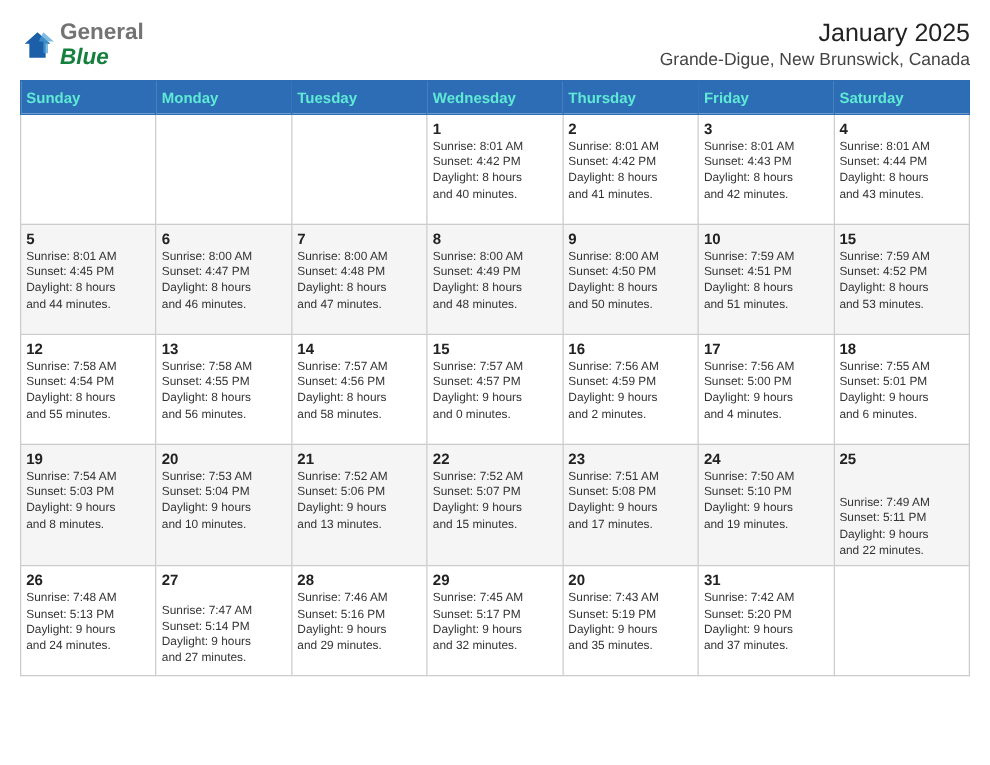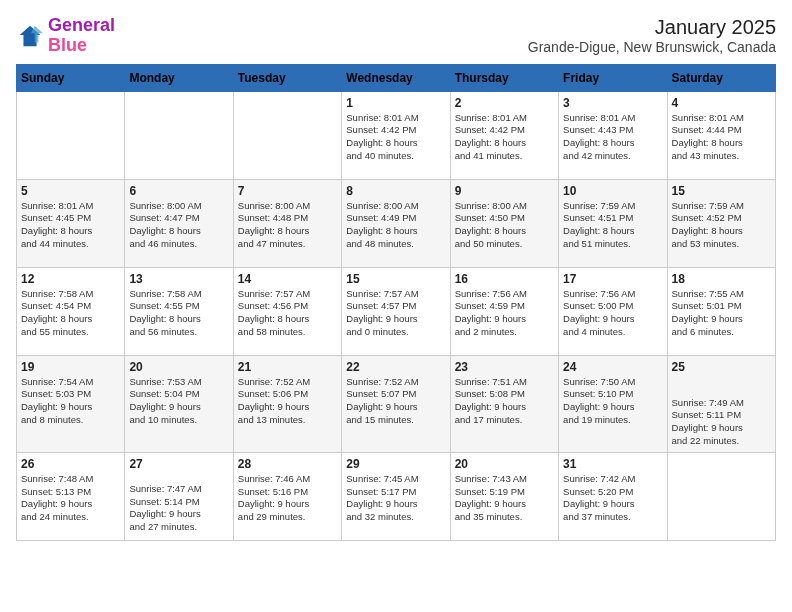--- a/index.html
+++ b/index.html
@@ -19,22 +19,22 @@
     .logo {
       display: flex;
       align-items: center;
       gap: 4px;
     }
     .logo-text {
       font-size: 18px;
       font-weight: bold;
       line-height: 1.1;
     }
-    .logo-general { color: #a21caf; text-align: right; }
-    .logo-blue { color: #ec4899; }
+    .logo-general { color: #737373; text-align: right; }
+    .logo-blue { color: #15803d; font-style: italic; }
     .logo-icon {
       width: 28px;
       height: 28px;
     }
     .title-block {
       text-align: right;
     }
     .month-title {
       font-size: 20px;
       font-weight: 400;
@@ -44,21 +44,21 @@
       font-size: 14px;
       color: #444;
     }
     table {
       width: 100%;
       border-collapse: collapse;
       table-layout: fixed;
     }
     thead th {
       background: #2d6db5;
-      color: #000000;
+      color: #5eead4;
       font-size: 12px;
       font-weight: bold;
       padding: 6px 4px;
       text-align: left;
       border: 1px solid #2d6db5;
     }
     tbody td {
       border: 1px solid #ccc;
       vertical-align: top;
       padding: 4px;

